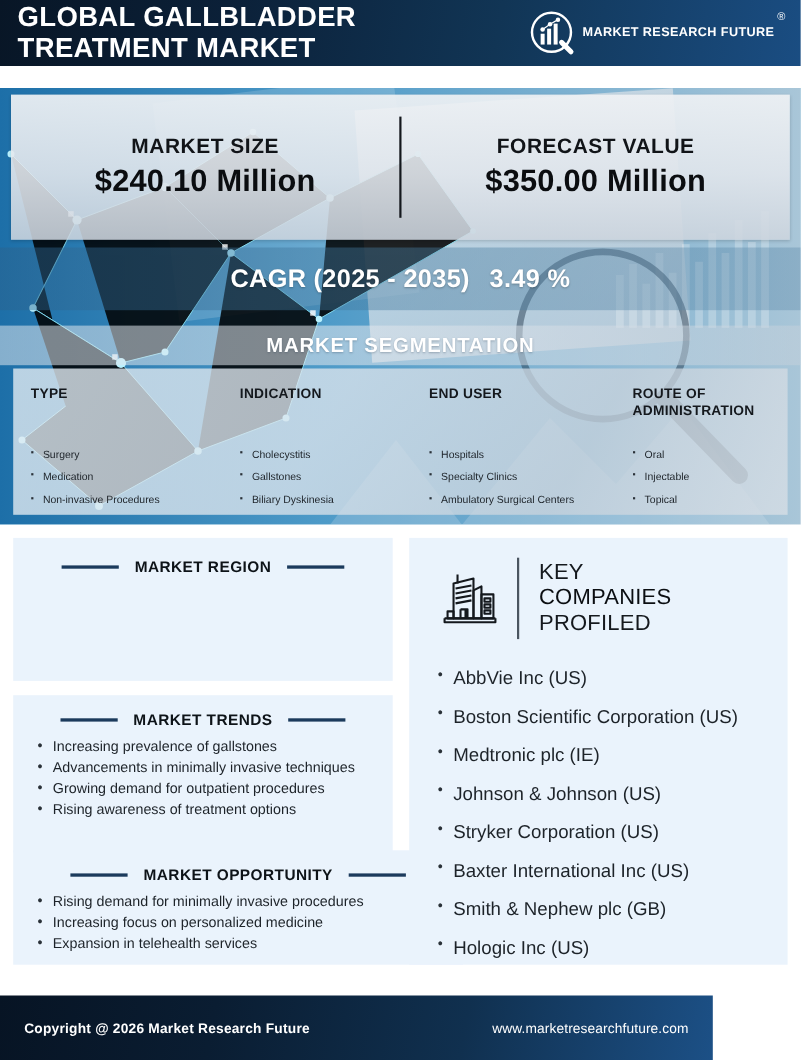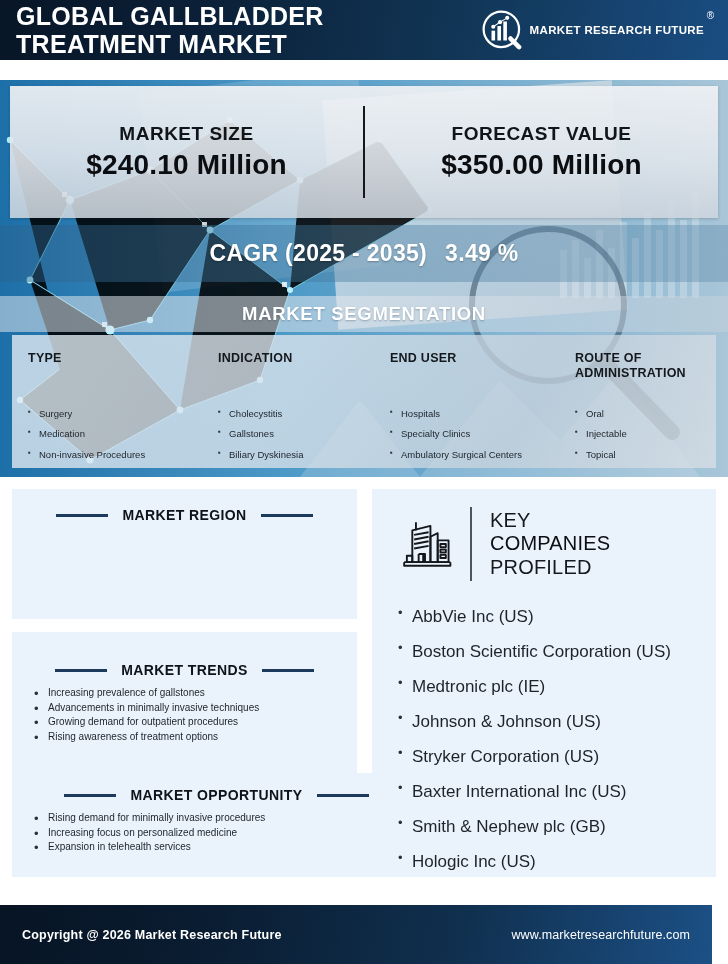--- a/index.html
+++ b/index.html
@@ -119,30 +119,30 @@
   .card-title-row {
     display:flex; align-items:center; justify-content:center; gap:14px;
   }
   .dash { width:52px; height:3px; background:#1b3a5c; flex:0 0 52px; }
   .card-title {
     font-size:14px; font-weight:bold; color:#0d1318; letter-spacing:0.4px;
     text-transform:uppercase; white-space:nowrap;
   }
   .card-list { list-style:none; margin-top:8px; padding-left:22px; }
   .card-list li {
-    font-size:10px; color:#1d2329; line-height:1.46; position:relative; padding-left:14px;
+    font-size:13px; color:#1d2329; line-height:1.46; position:relative; padding-left:14px;
   }
   .card-list li::before {
     content:"\2022"; position:absolute; left:0; top:-1px; color:#2a3138; font-size:13px;
   }
 
   
   #card-region { left:12px; top:12px; width:345px; height:130px; padding-top:18px; }
   
-  #card-trends { left:12px; top:155px; width:345px; height:143px; padding-top:30px; }
+  #card-trends { left:12px; top:155px; width:345px; height:143px; padding-top:14px; }
   
   #card-opportunity { left:12px; top:296px; width:409px; height:104px; padding-top:14px; }
 
   
   #panel-companies {
     position:absolute; left:372px; top:12px; width:344px; height:388px;
     background:#eaf3fc; padding:18px 0 0 0;
   }
   .kc-head { display:flex; align-items:center; gap:0px; padding:0 0 0 24px; }
   .kc-icon { width:58px; height:58px; flex:0 0 58px; }
@@ -166,21 +166,21 @@
     padding:0 22px; pointer-events:none;
   }
   .watermark-text {
     font-size:12.5px; font-weight:bold; color:#ffffff; opacity:0.72;
     letter-spacing:0.2px;
   }
   .watermark-url { font-size:12.5px; color:#ffffff; opacity:0.72; letter-spacing:0.1px; }
 
   
   .footer {
-    position:absolute; left:0; top:905px; width:712px; height:59px;
+    position:absolute; left:0; top:905px; width:648px; height:59px;
     background:linear-gradient(100deg,#071424 0%,#0a1d32 30%,#10304f 65%,#1c5086 100%);
     display:flex; align-items:center; justify-content:space-between;
     padding:4px 22px;
   }
   .footer-copy { color:#ffffff; font-size:12.5px; font-weight:bold; letter-spacing:0.2px; }
   .footer-url { color:#ffffff; font-size:12.5px; letter-spacing:0.1px; }
 </style>
 </head>
 <body>
 

